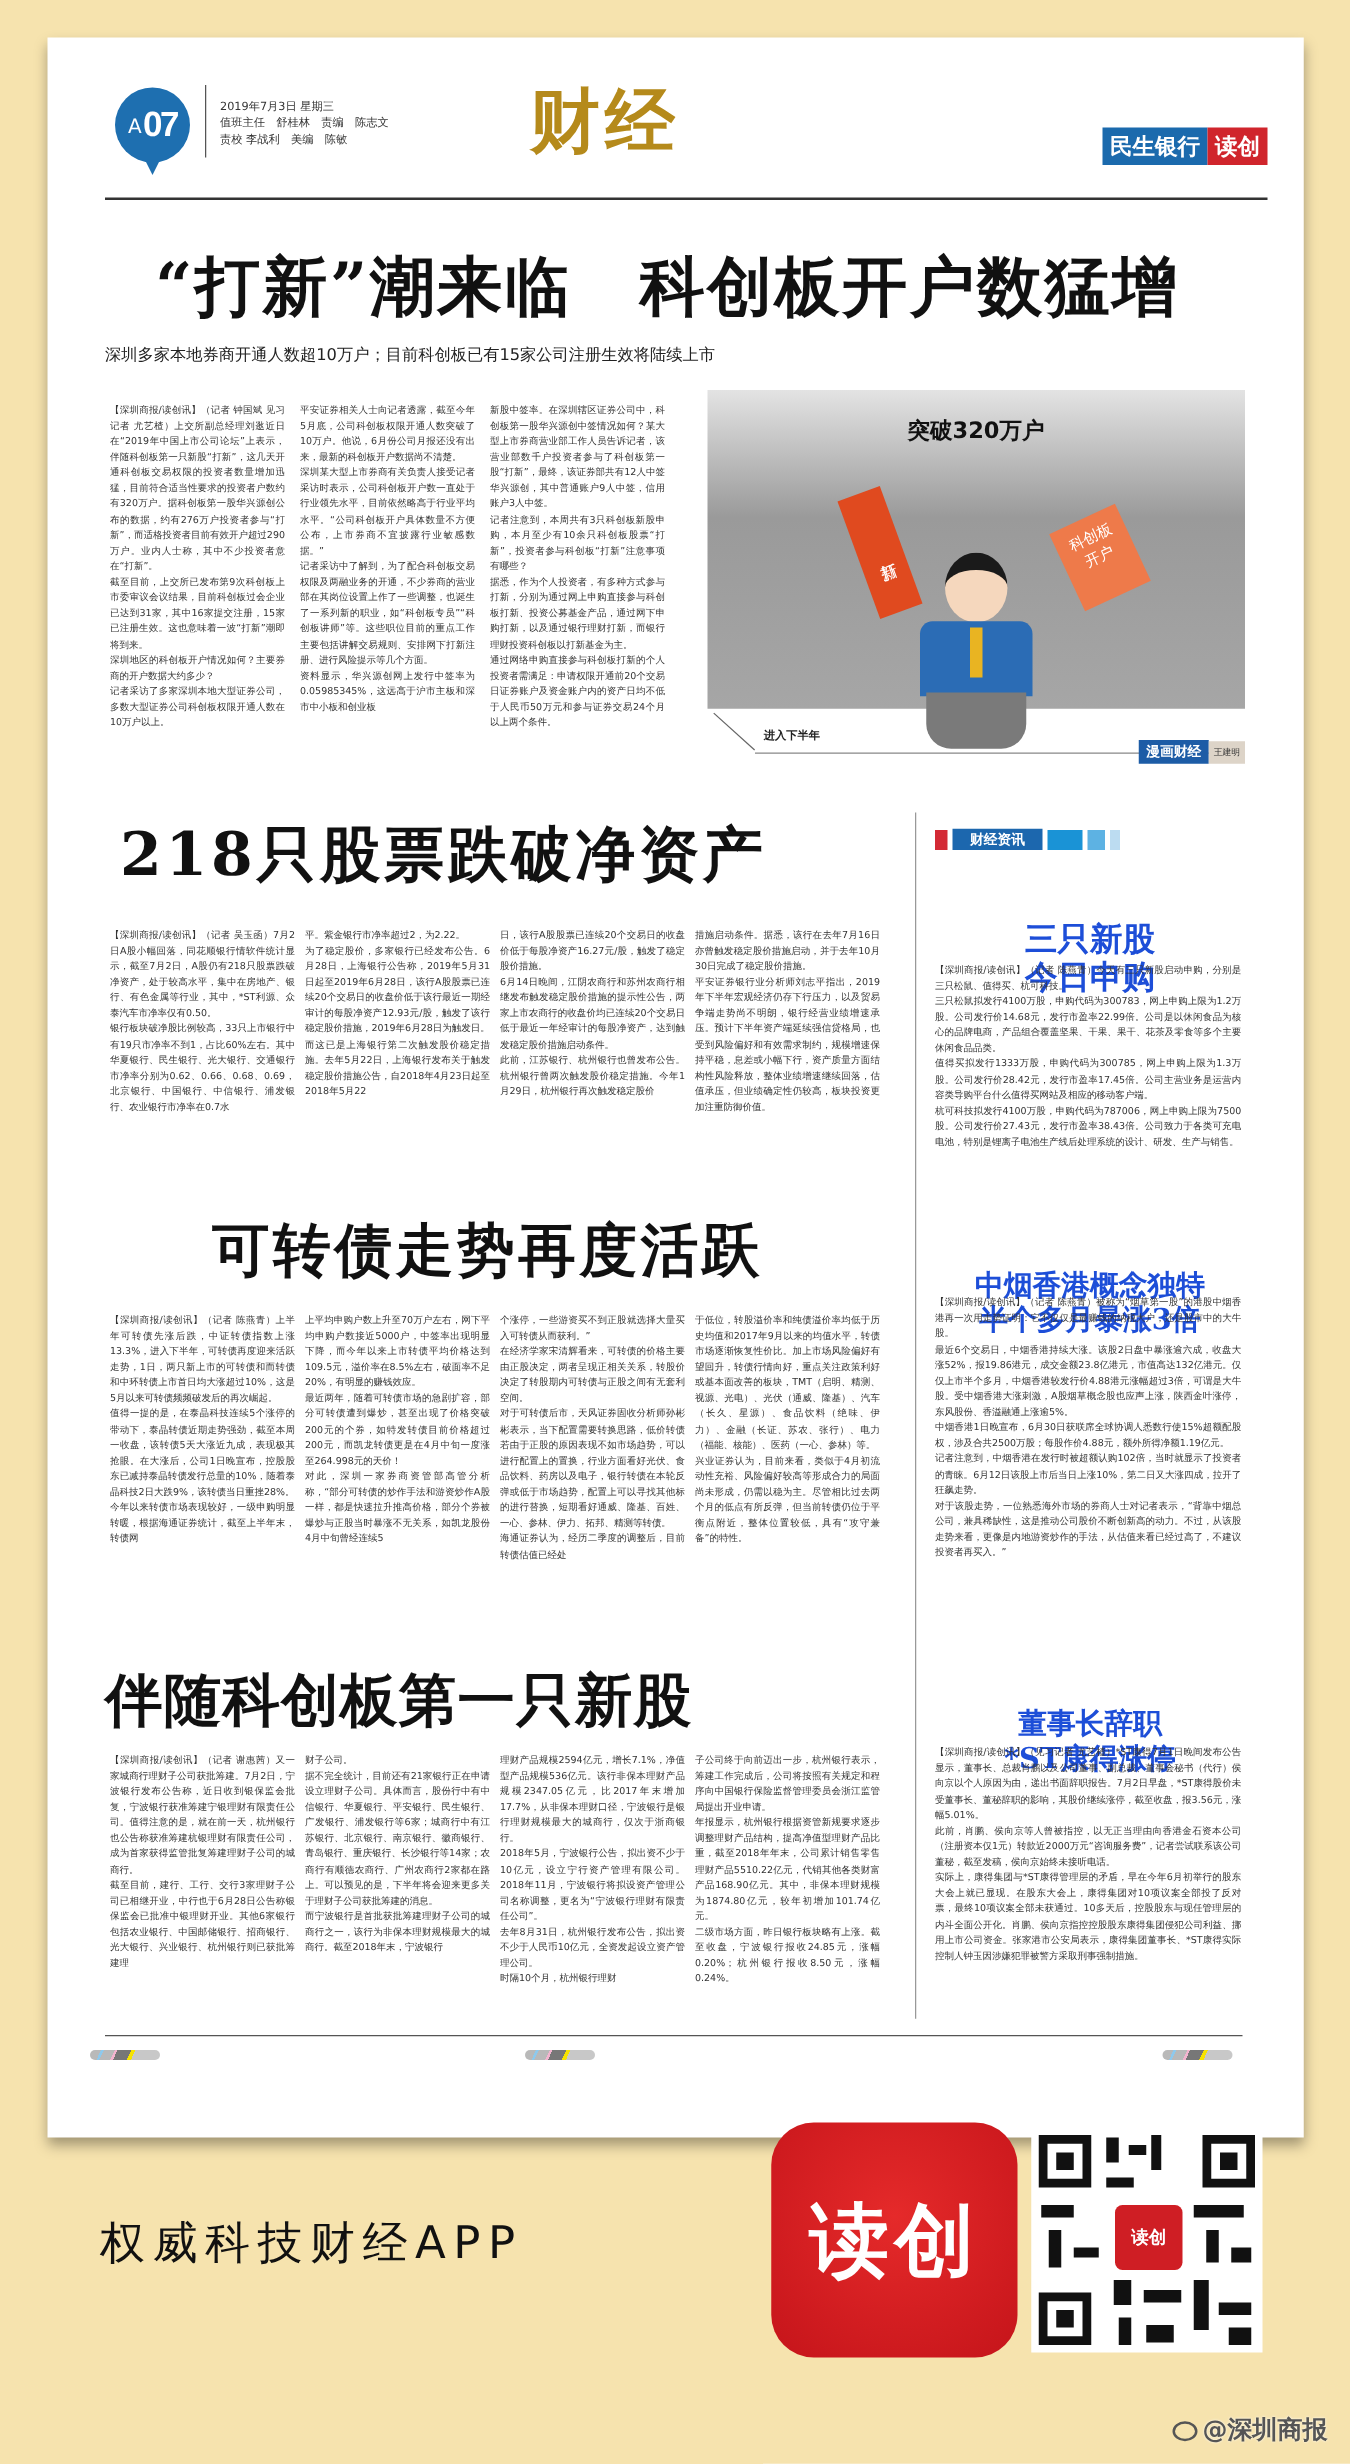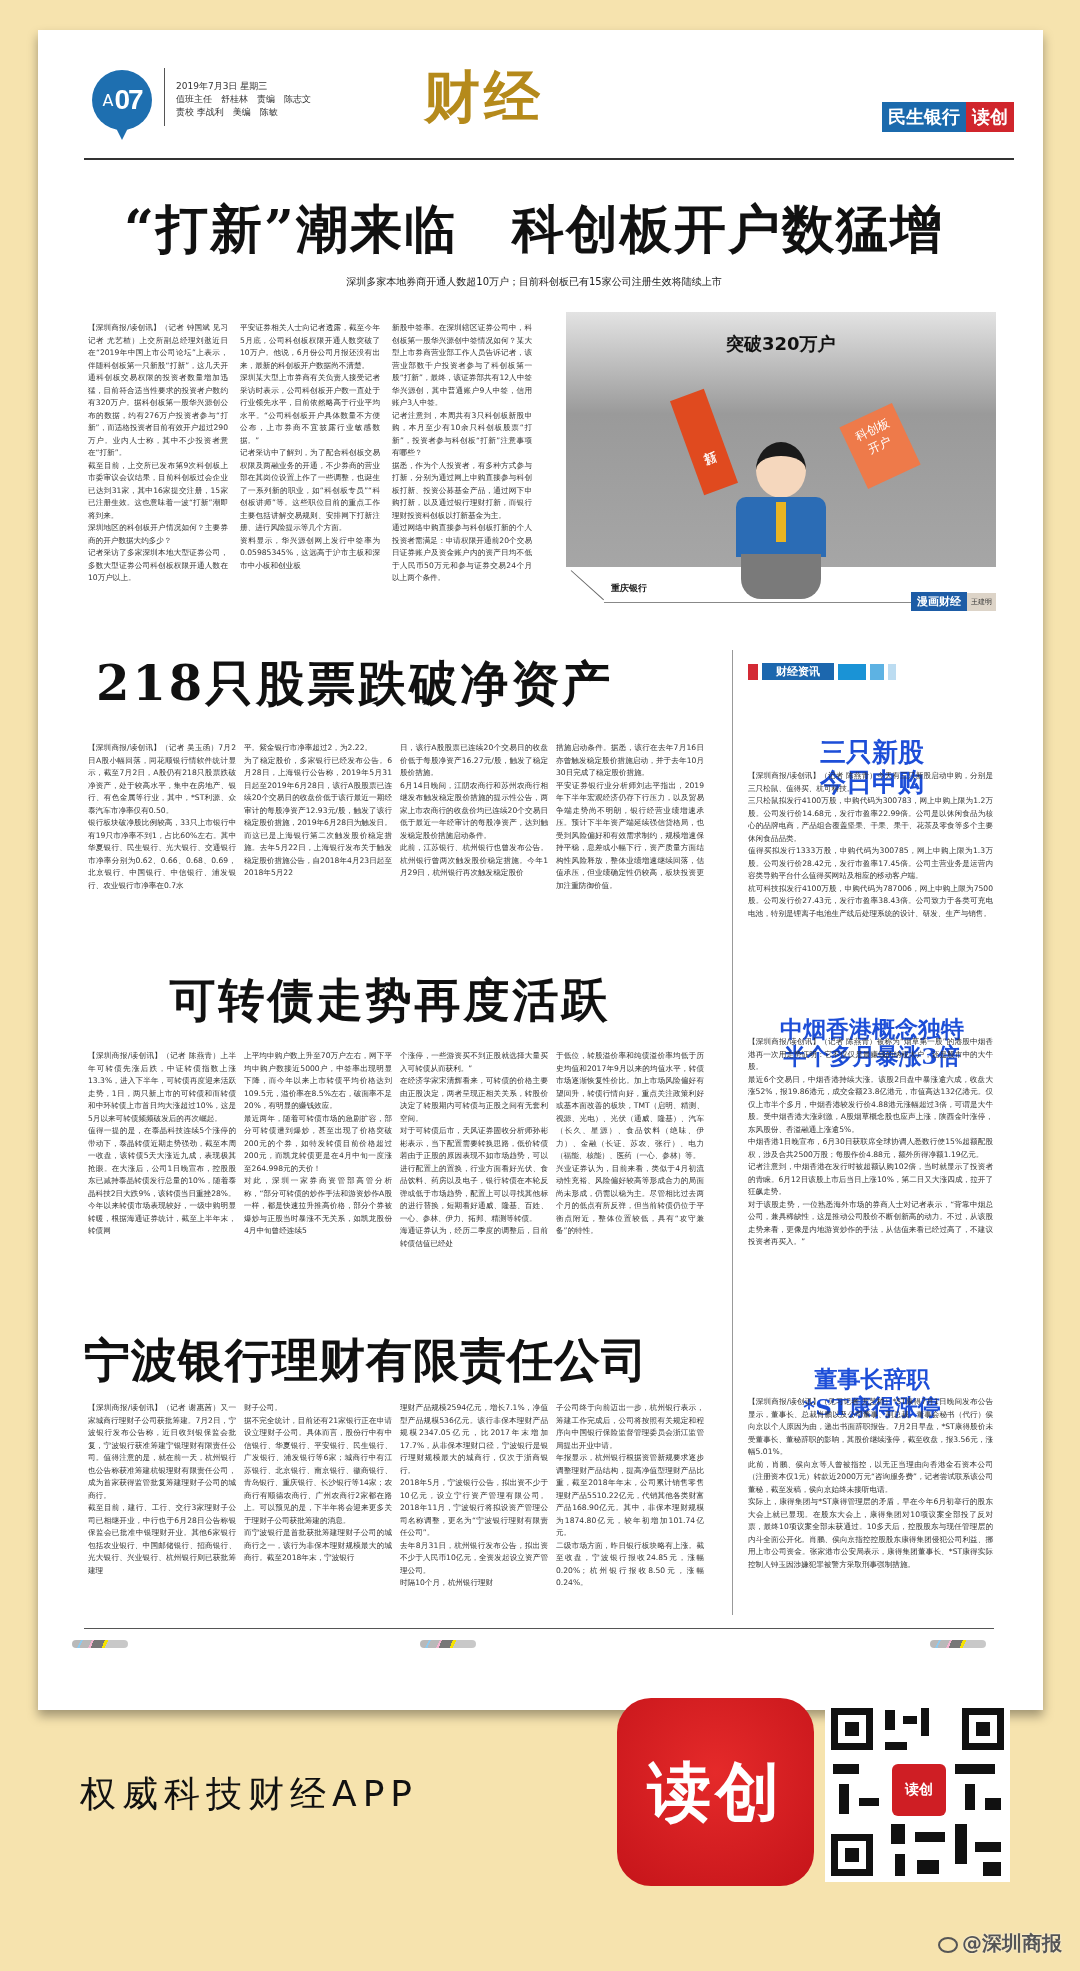--- a/index.html
+++ b/index.html
@@ -23,21 +23,21 @@
   .page-badge .num { font-size: 28px; font-weight: bold; font-family: "Liberation Sans", sans-serif; letter-spacing: -2px; }
   .mast-divider { position: absolute; left: 80px; top: 8px; width: 1px; height: 58px; background: #555; }
   .mast-meta { position: absolute; left: 92px; top: 20px; font-size: 9px; line-height: 13px; color: #333; }
   .section-title { position: absolute; left: 340px; top: 0px; font-family: "DejaVu Serif", serif; font-size: 56px; font-weight: bold; color: #b58a1b; letter-spacing: 4px; }
   .brand-logo { position: absolute; right: 0px; top: 42px; height: 30px; display: flex; font-size: 18px; font-weight: bold; color: #fff; font-family: "DejaVu Serif", serif; }
   .brand-logo .blue { background: #1b6aad; padding: 3px 6px; }
   .brand-logo .red { background: #d0252c; padding: 3px 6px; }
 
   
   .h1-main { position: absolute; left: 46px; top: 195px; width: 930px; text-align: center; font-family: "DejaVu Serif", serif; font-size: 52px; font-weight: bold; color: #111; letter-spacing: 2px; }
-  .h1-sub { position: absolute; left: 46px; top: 275px; width: 930px; text-align: center; font-size: 10px; color: #222; }
+  .h1-sub { position: absolute; left: 46px; top: 275px; width: 930px; text-align: left; font-size: 13px; color: #222; }
 
   .body-text { font-size: 7.6px; line-height: 12.5px; color: #333; text-align: justify; }
   .col { position: absolute; }
 
   
   .cartoon { position: absolute; left: 523px; top: 312px; width: 430px; height: 300px; }
   .cartoon .bg { position: absolute; left: 0; top: 0; width: 430px; height: 255px; background: linear-gradient(#e3e3e3, #9a9a9a 40%, #a6a6a6); }
   .cartoon .cap-top { position: absolute; left: 160px; top: 20px; font-size: 18px; font-weight: bold; color: #111; }
   .cartoon .sign-left { position: absolute; left: 120px; top: 80px; width: 36px; height: 100px; background: #e04a1f; transform: rotate(-20deg); color: #fff; font-size: 13px; writing-mode: vertical-rl; display: flex; align-items: center; justify-content: center; }
   .cartoon .sign-right { position: absolute; left: 285px; top: 100px; width: 58px; height: 68px; background: #ee7a4a; transform: rotate(-25deg); color: #fff; font-size: 12px; text-align: center; padding-top: 8px; }
@@ -131,21 +131,21 @@
     <div>科创板</div>
     <div>开户</div>
   </div>
   <div class="man">
     <div class="head"></div>
       <div class="body"></div>
       <div class="tie"></div>
       <div class="legs"></div>
   </div>
   <div class="slash"></div>
-  <div class="cap-bottom">重庆银行</div>
+  <div class="cap-bottom">进入下半年</div>
   <div class="baseline"></div>
   <div class="tag">
     <span class="lbl">漫画财经</span>
     <span class="auth">王建明</span>
   </div>
 </div>
 
 <div class="vline" style="left:732px;top:650px;height:965px;"></div>
 
 <div class="h2-main" style="left:96px;">218只股票跌破净资产</div>
@@ -167,21 +167,21 @@
 <div class="col body-text" style="left:244px;top:1050px;width:148px;height:262px;white-space:pre-line;overflow:hidden;">上平均申购户数上升至70万户左右，网下平均申购户数接近5000户，中签率出现明显下降，而今年以来上市转债平均价格达到109.5元，溢价率在8.5%左右，破面率不足20%，有明显的赚钱效应。
 最近两年，随着可转债市场的急剧扩容，部分可转债遭到爆炒，甚至出现了价格突破200元的个券，如特发转债目前价格超过200元，而凯龙转债更是在4月中旬一度涨至264.998元的天价！
 对此，深圳一家券商资管部高管分析称，“部分可转债的炒作手法和游资炒作A股一样，都是快速拉升推高价格，部分个券被爆炒与正股当时暴涨不无关系，如凯龙股份4月中旬曾经连续5</div>
 <div class="col body-text" style="left:400px;top:1050px;width:148px;height:262px;white-space:pre-line;overflow:hidden;">个涨停，一些游资买不到正股就选择大量买入可转债从而获利。”
 在经济学家宋清辉看来，可转债的价格主要由正股决定，两者呈现正相关关系，转股价决定了转股期内可转债与正股之间有无套利空间。
 对于可转债后市，天风证券固收分析师孙彬彬表示，当下配置需要转换思路，低价转债若由于正股的原因表现不如市场趋势，可以进行配置上的置换，行业方面看好光伏、食品饮料、药房以及电子，银行转债在本轮反弹或低于市场趋势，配置上可以寻找其他标的进行替换，短期看好通威、隆基、百姓、一心、参林、伊力、拓邦、精测等转债。
 海通证券认为，经历二季度的调整后，目前转债估值已经处</div>
 <div class="col body-text" style="left:556px;top:1050px;width:148px;height:262px;white-space:pre-line;overflow:hidden;">于低位，转股溢价率和纯债溢价率均低于历史均值和2017年9月以来的均值水平，转债市场逐渐恢复性价比。加上市场风险偏好有望回升，转债行情向好，重点关注政策利好或基本面改善的板块，TMT（启明、精测、视源、光电）、光伏（通威、隆基）、汽车（长久、星源）、食品饮料（绝味、伊力）、金融（长证、苏农、张行）、电力（福能、核能）、医药（一心、参林）等。
 兴业证券认为，目前来看，类似于4月初流动性充裕、风险偏好较高等形成合力的局面尚未形成，仍需以稳为主。尽管相比过去两个月的低点有所反弹，但当前转债仍位于平衡点附近，整体位置较低，具有“攻守兼备”的特性。</div>
 
-<div class="h4-main" style="left:84px;">宁波银行理财有限责任公司</div>
+<div class="h4-main" style="left:84px;">伴随科创板第一只新股</div>
 <div class="col body-text" style="left:88px;top:1402px;width:148px;height:218px;white-space:pre-line;overflow:hidden;">【深圳商报/读创讯】（记者 谢惠茜）又一家城商行理财子公司获批筹建。7月2日，宁波银行发布公告称，近日收到银保监会批复，宁波银行获准筹建宁银理财有限责任公司。值得注意的是，就在前一天，杭州银行也公告称获准筹建杭银理财有限责任公司，成为首家获得监管批复筹建理财子公司的城商行。
 截至目前，建行、工行、交行3家理财子公司已相继开业，中行也于6月28日公告称银保监会已批准中银理财开业。其他6家银行包括农业银行、中国邮储银行、招商银行、光大银行、兴业银行、杭州银行则已获批筹建理</div>
 <div class="col body-text" style="left:244px;top:1402px;width:148px;height:218px;white-space:pre-line;overflow:hidden;">财子公司。
 据不完全统计，目前还有21家银行正在申请设立理财子公司。具体而言，股份行中有中信银行、华夏银行、平安银行、民生银行、广发银行、浦发银行等6家；城商行中有江苏银行、北京银行、南京银行、徽商银行、青岛银行、重庆银行、长沙银行等14家；农商行有顺德农商行、广州农商行2家都在路上。可以预见的是，下半年将会迎来更多关于理财子公司获批筹建的消息。
 而宁波银行是首批获批筹建理财子公司的城商行之一，该行为非保本理财规模最大的城商行。截至2018年末，宁波银行</div>
 <div class="col body-text" style="left:400px;top:1402px;width:148px;height:218px;white-space:pre-line;overflow:hidden;">理财产品规模2594亿元，增长7.1%，净值型产品规模536亿元。该行非保本理财产品规模2347.05亿元，比2017年末增加17.7%，从非保本理财口径，宁波银行是银行理财规模最大的城商行，仅次于浙商银行。
 2018年5月，宁波银行公告，拟出资不少于10亿元，设立宁行资产管理有限公司。2018年11月，宁波银行将拟设资产管理公司名称调整，更名为“宁波银行理财有限责任公司”。
 去年8月31日，杭州银行发布公告，拟出资不少于人民币10亿元，全资发起设立资产管理公司。
 时隔10个月，杭州银行理财</div>
 <div class="col body-text" style="left:556px;top:1402px;width:148px;height:218px;white-space:pre-line;overflow:hidden;">子公司终于向前迈出一步，杭州银行表示，筹建工作完成后，公司将按照有关规定和程序向中国银行保险监督管理委员会浙江监管局提出开业申请。

